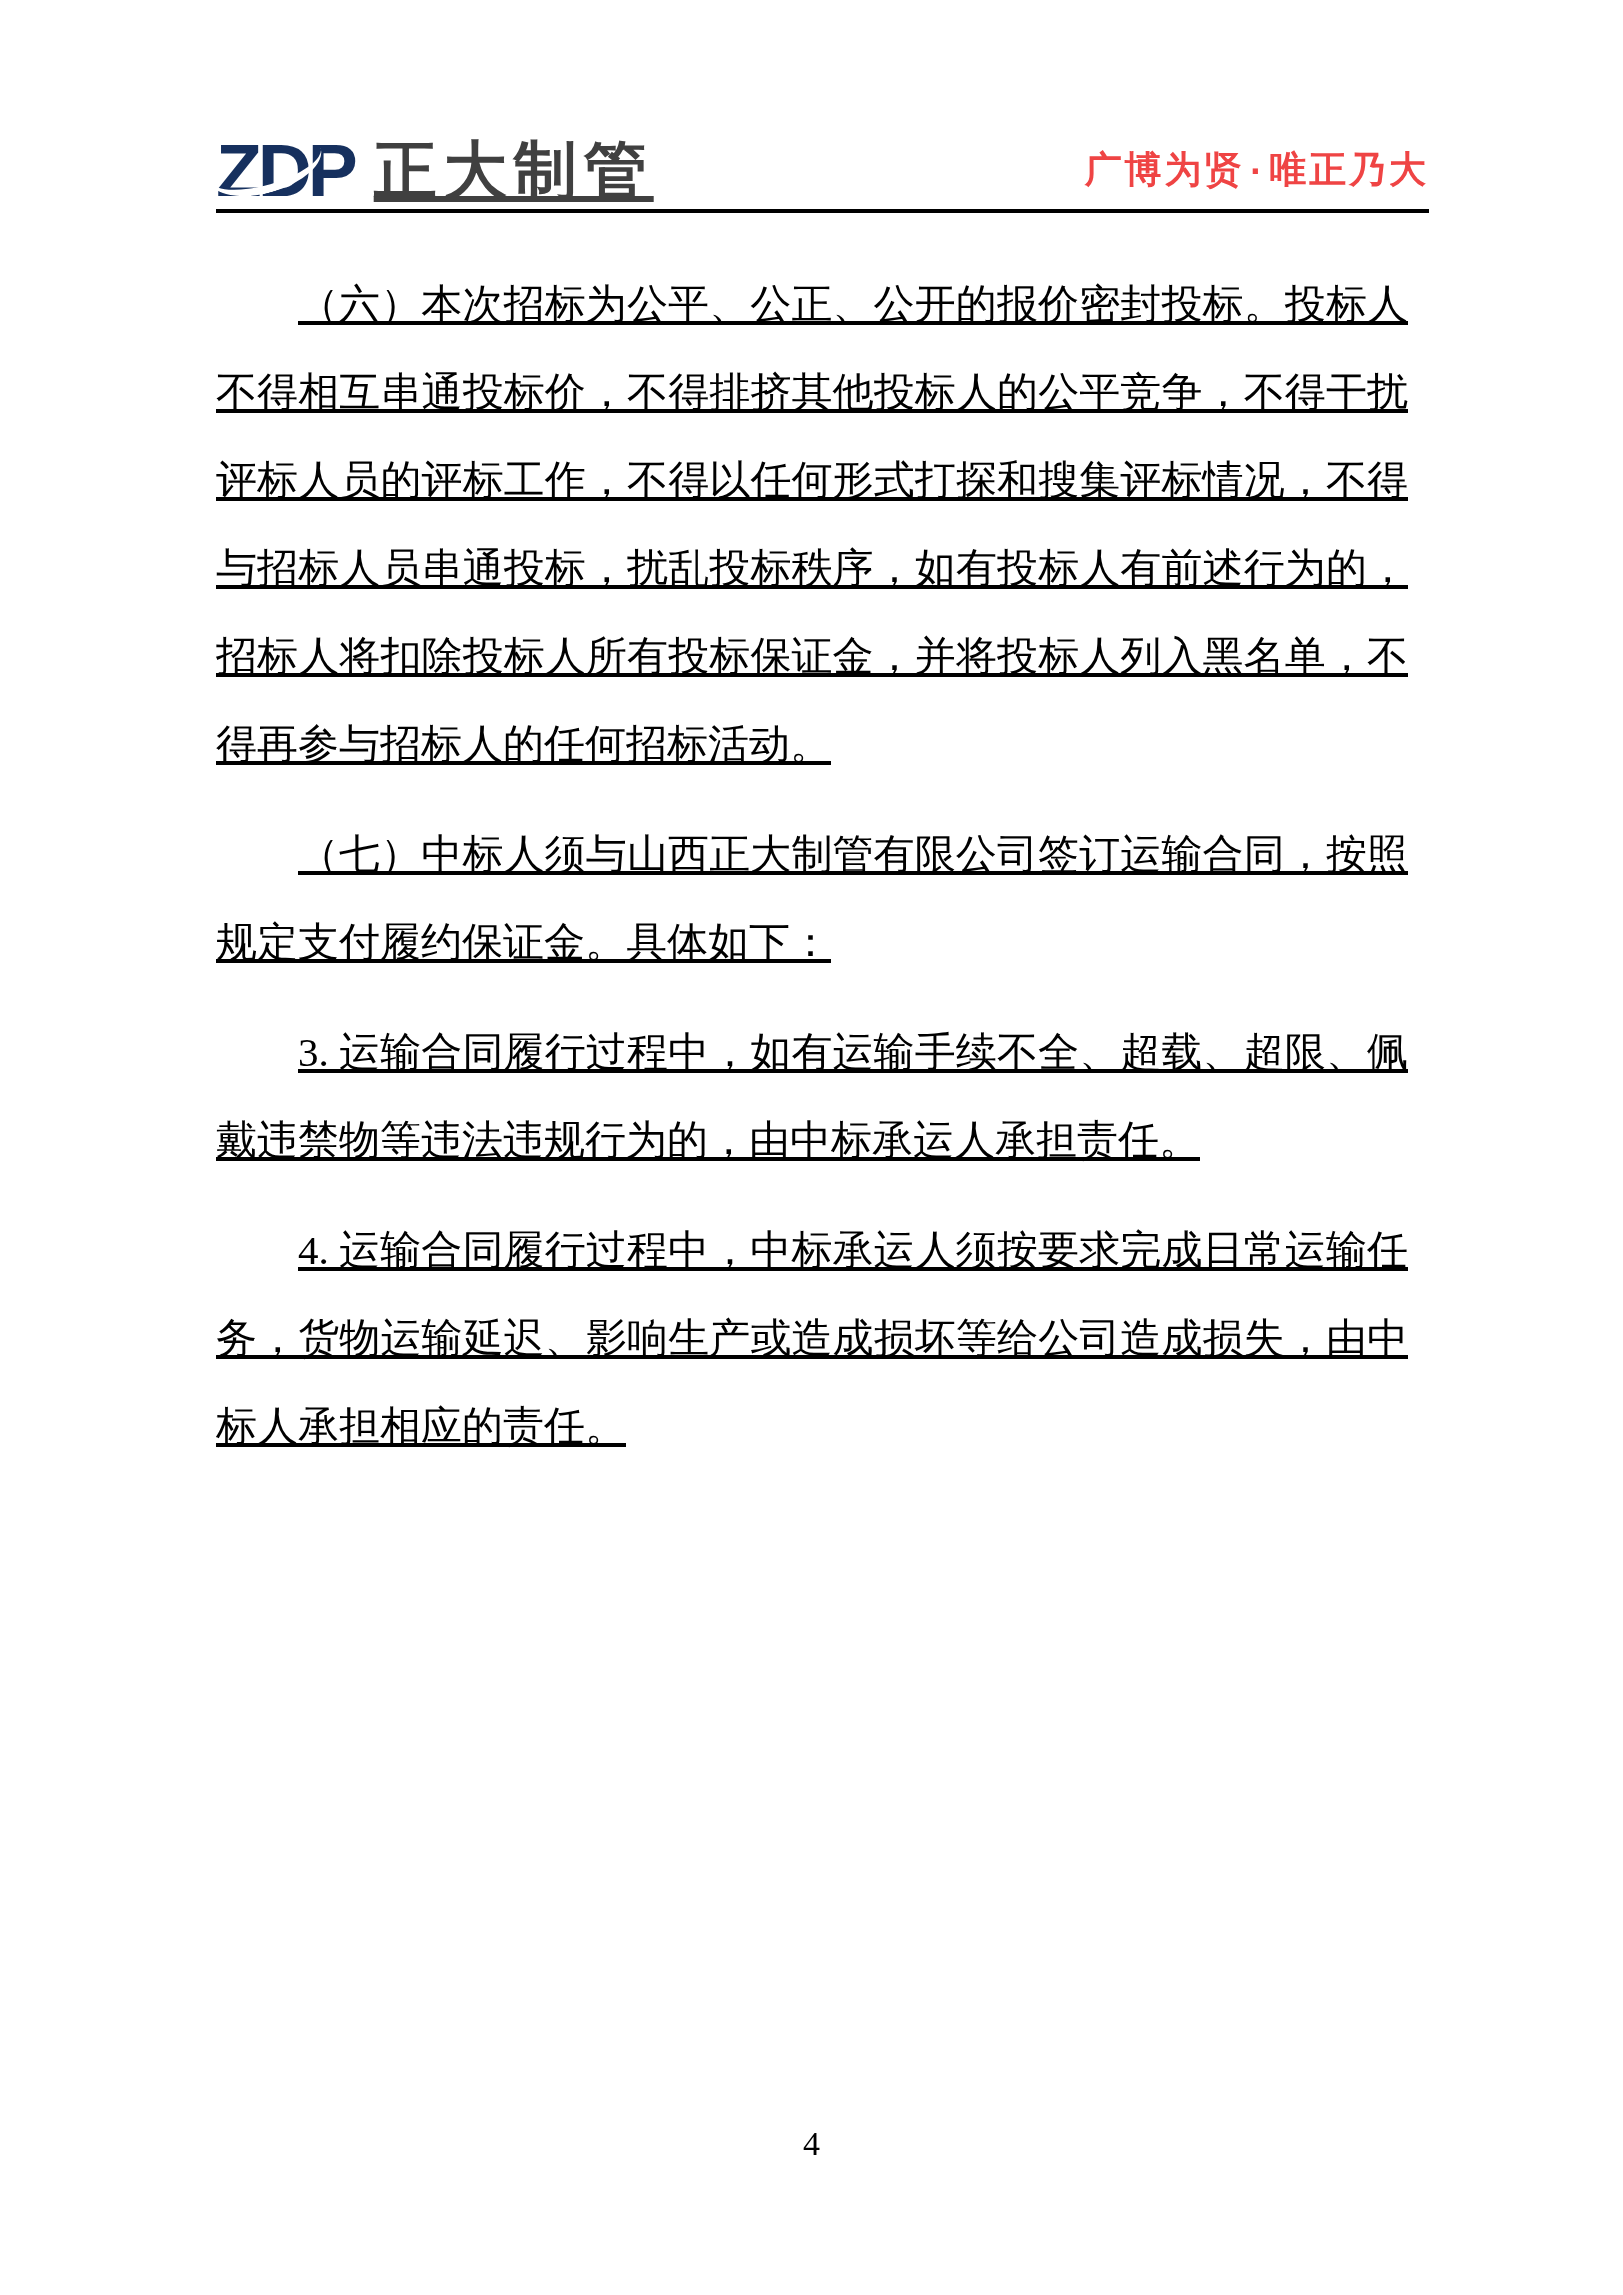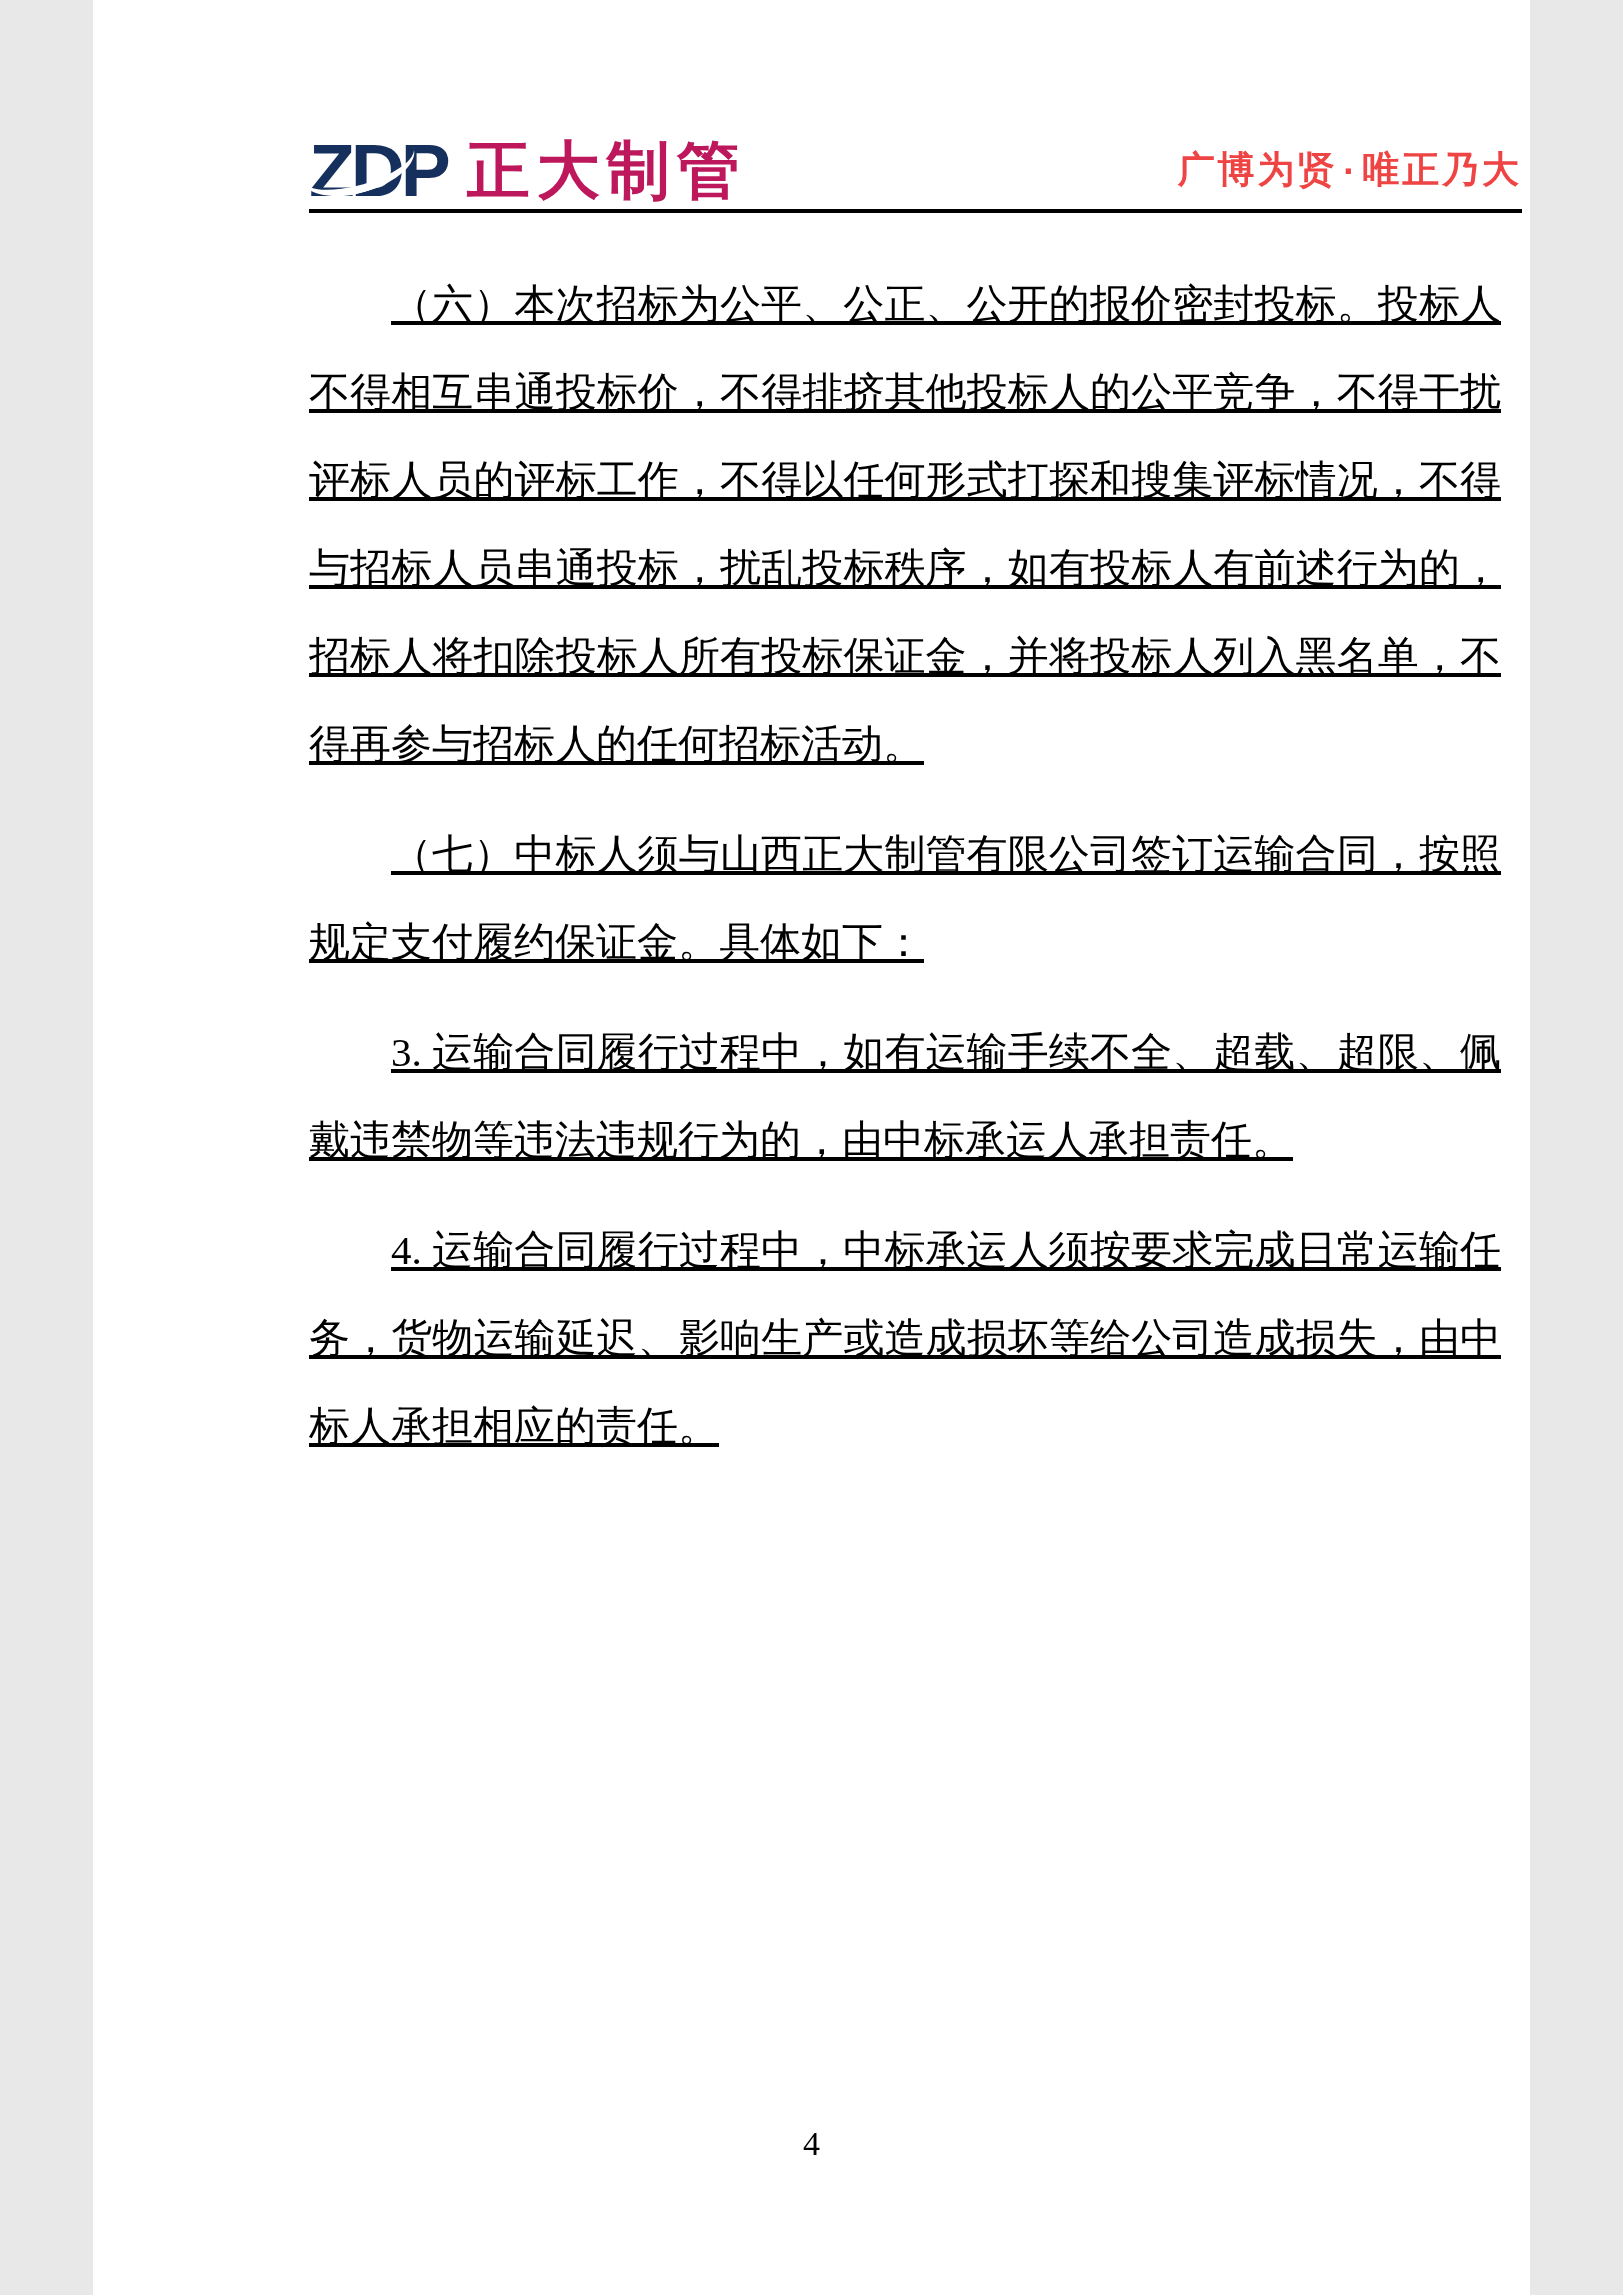--- a/index.html
+++ b/index.html
@@ -2,21 +2,21 @@
 <html style="font-size:9.4px"><head>
 <meta charset="utf-8">
 <style>
   html, body {
     margin: 0;
     padding: 0;
     background: #e8e8e8;
   }
   .page {
     position: relative;
-    width: 1437px;
+    width: 1623px;
     height: 2295px;
     margin: 0 auto;
     background: #ffffff;
     font-family: "Liberation Serif", "DejaVu Serif", serif;
     color: #000000;
     overflow: hidden;
   }
 
   
   .header {
@@ -53,22 +53,23 @@
     border-radius: 50%;
     transform: rotate(-16deg);
     pointer-events: none;
   }
   .logo-name {
     font-family: "Liberation Sans", "DejaVu Sans", sans-serif;
     font-weight: 700;
     font-size: 63px;
     line-height: 64px;
     letter-spacing: 7px;
-    color: #be185d;
+    color: #404040;
     margin-left: 20px;
+    text-decoration: underline;
   }
   .slogan {
     font-family: Liberation Mono, monospace;
     font-weight: 700;
     font-size: 37px;
     letter-spacing: 2.9px;
     color: #ef4444;
     white-space: nowrap;
   }
   .header-rule {

